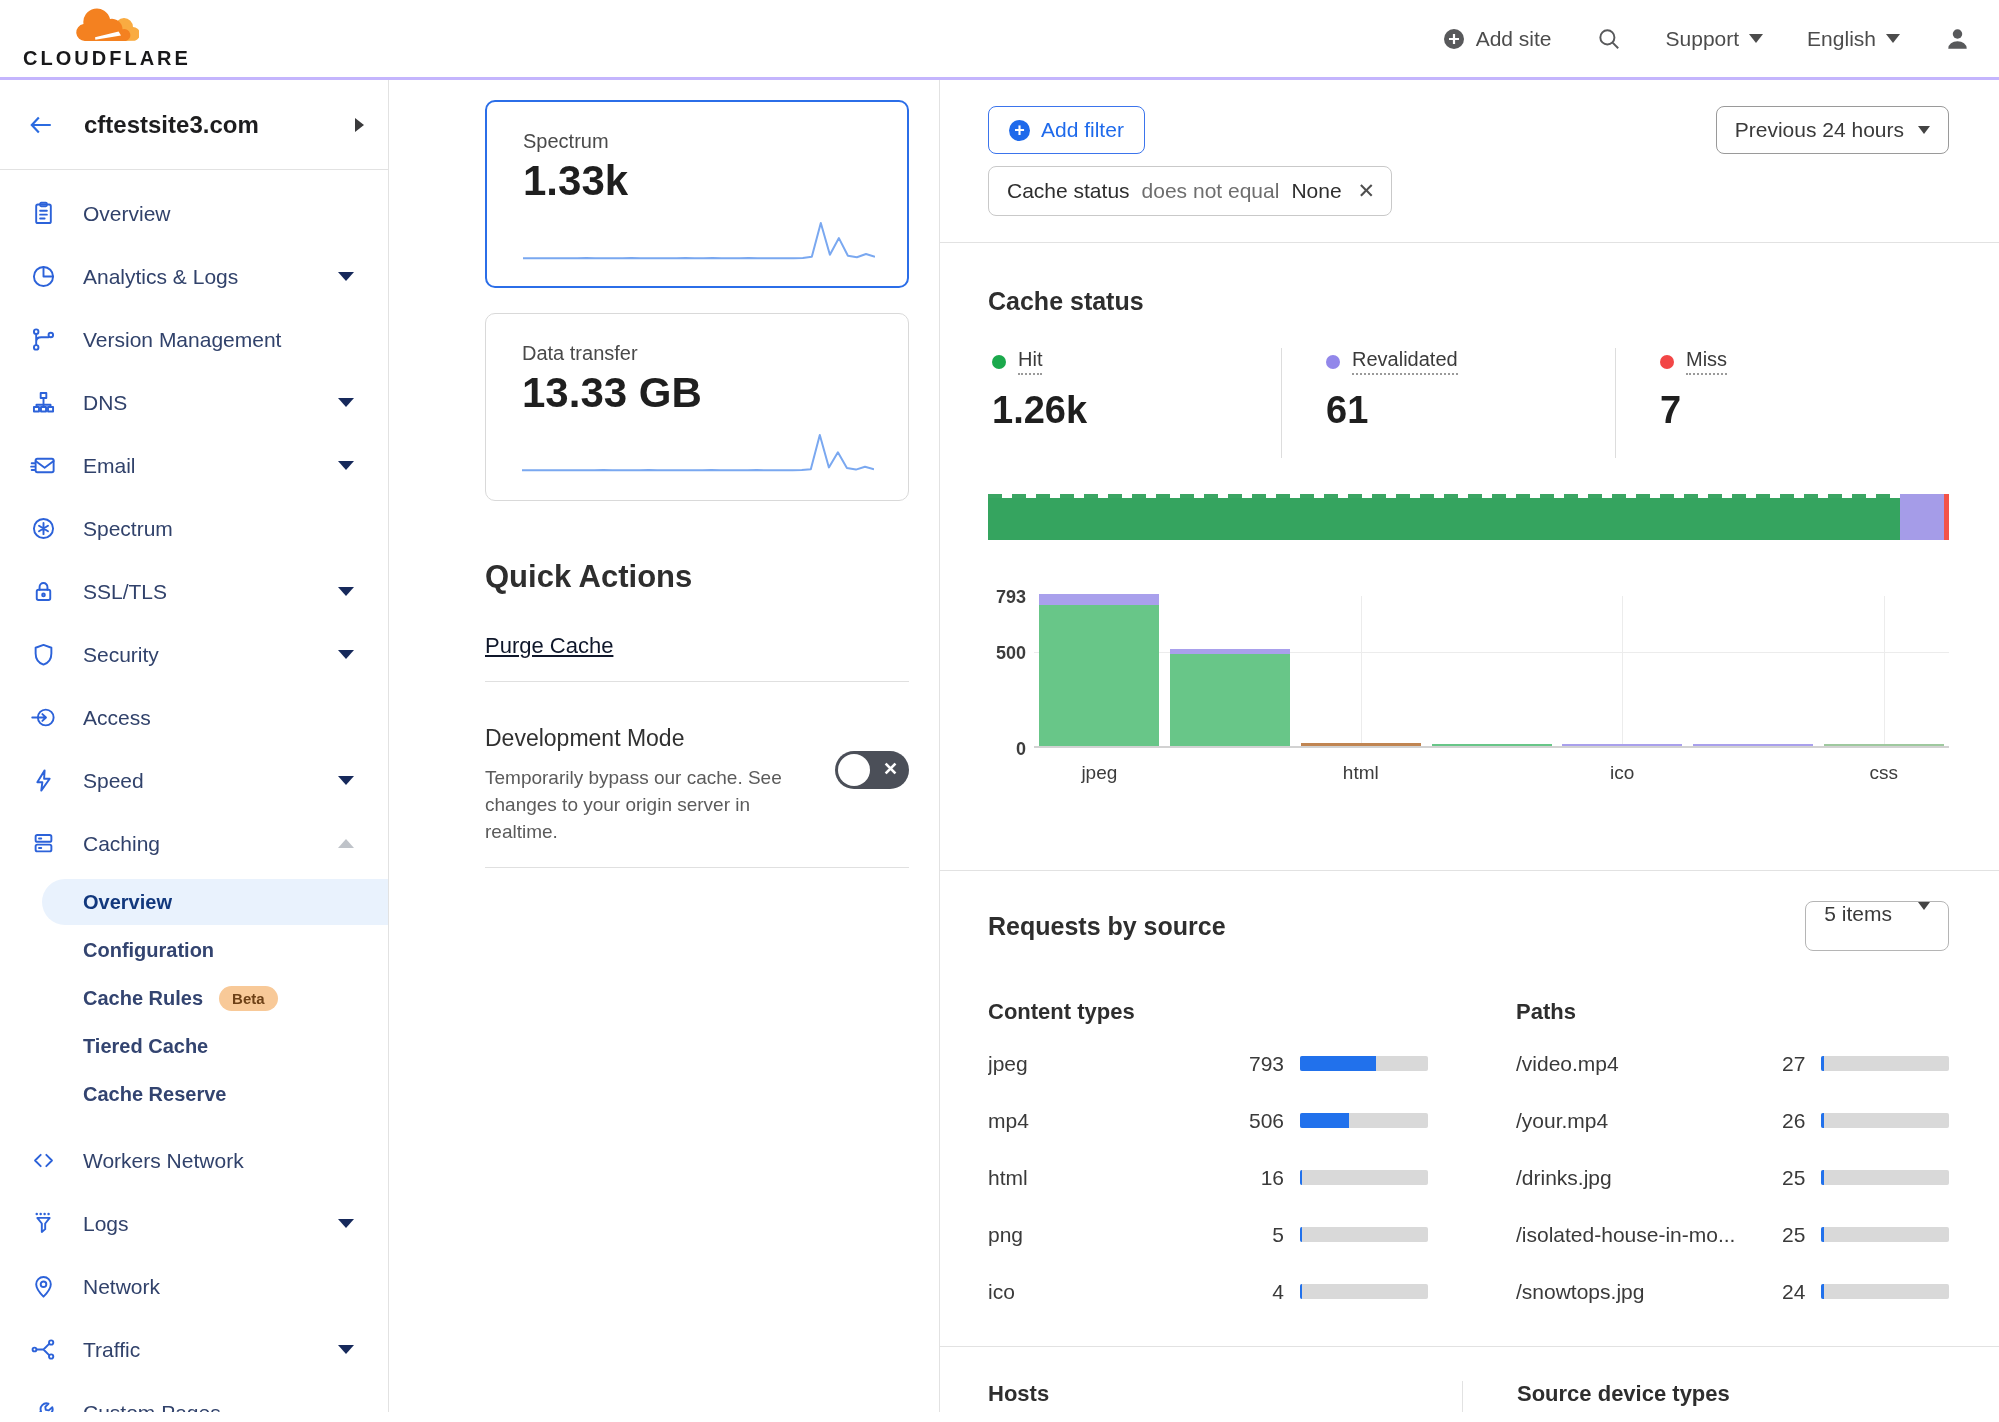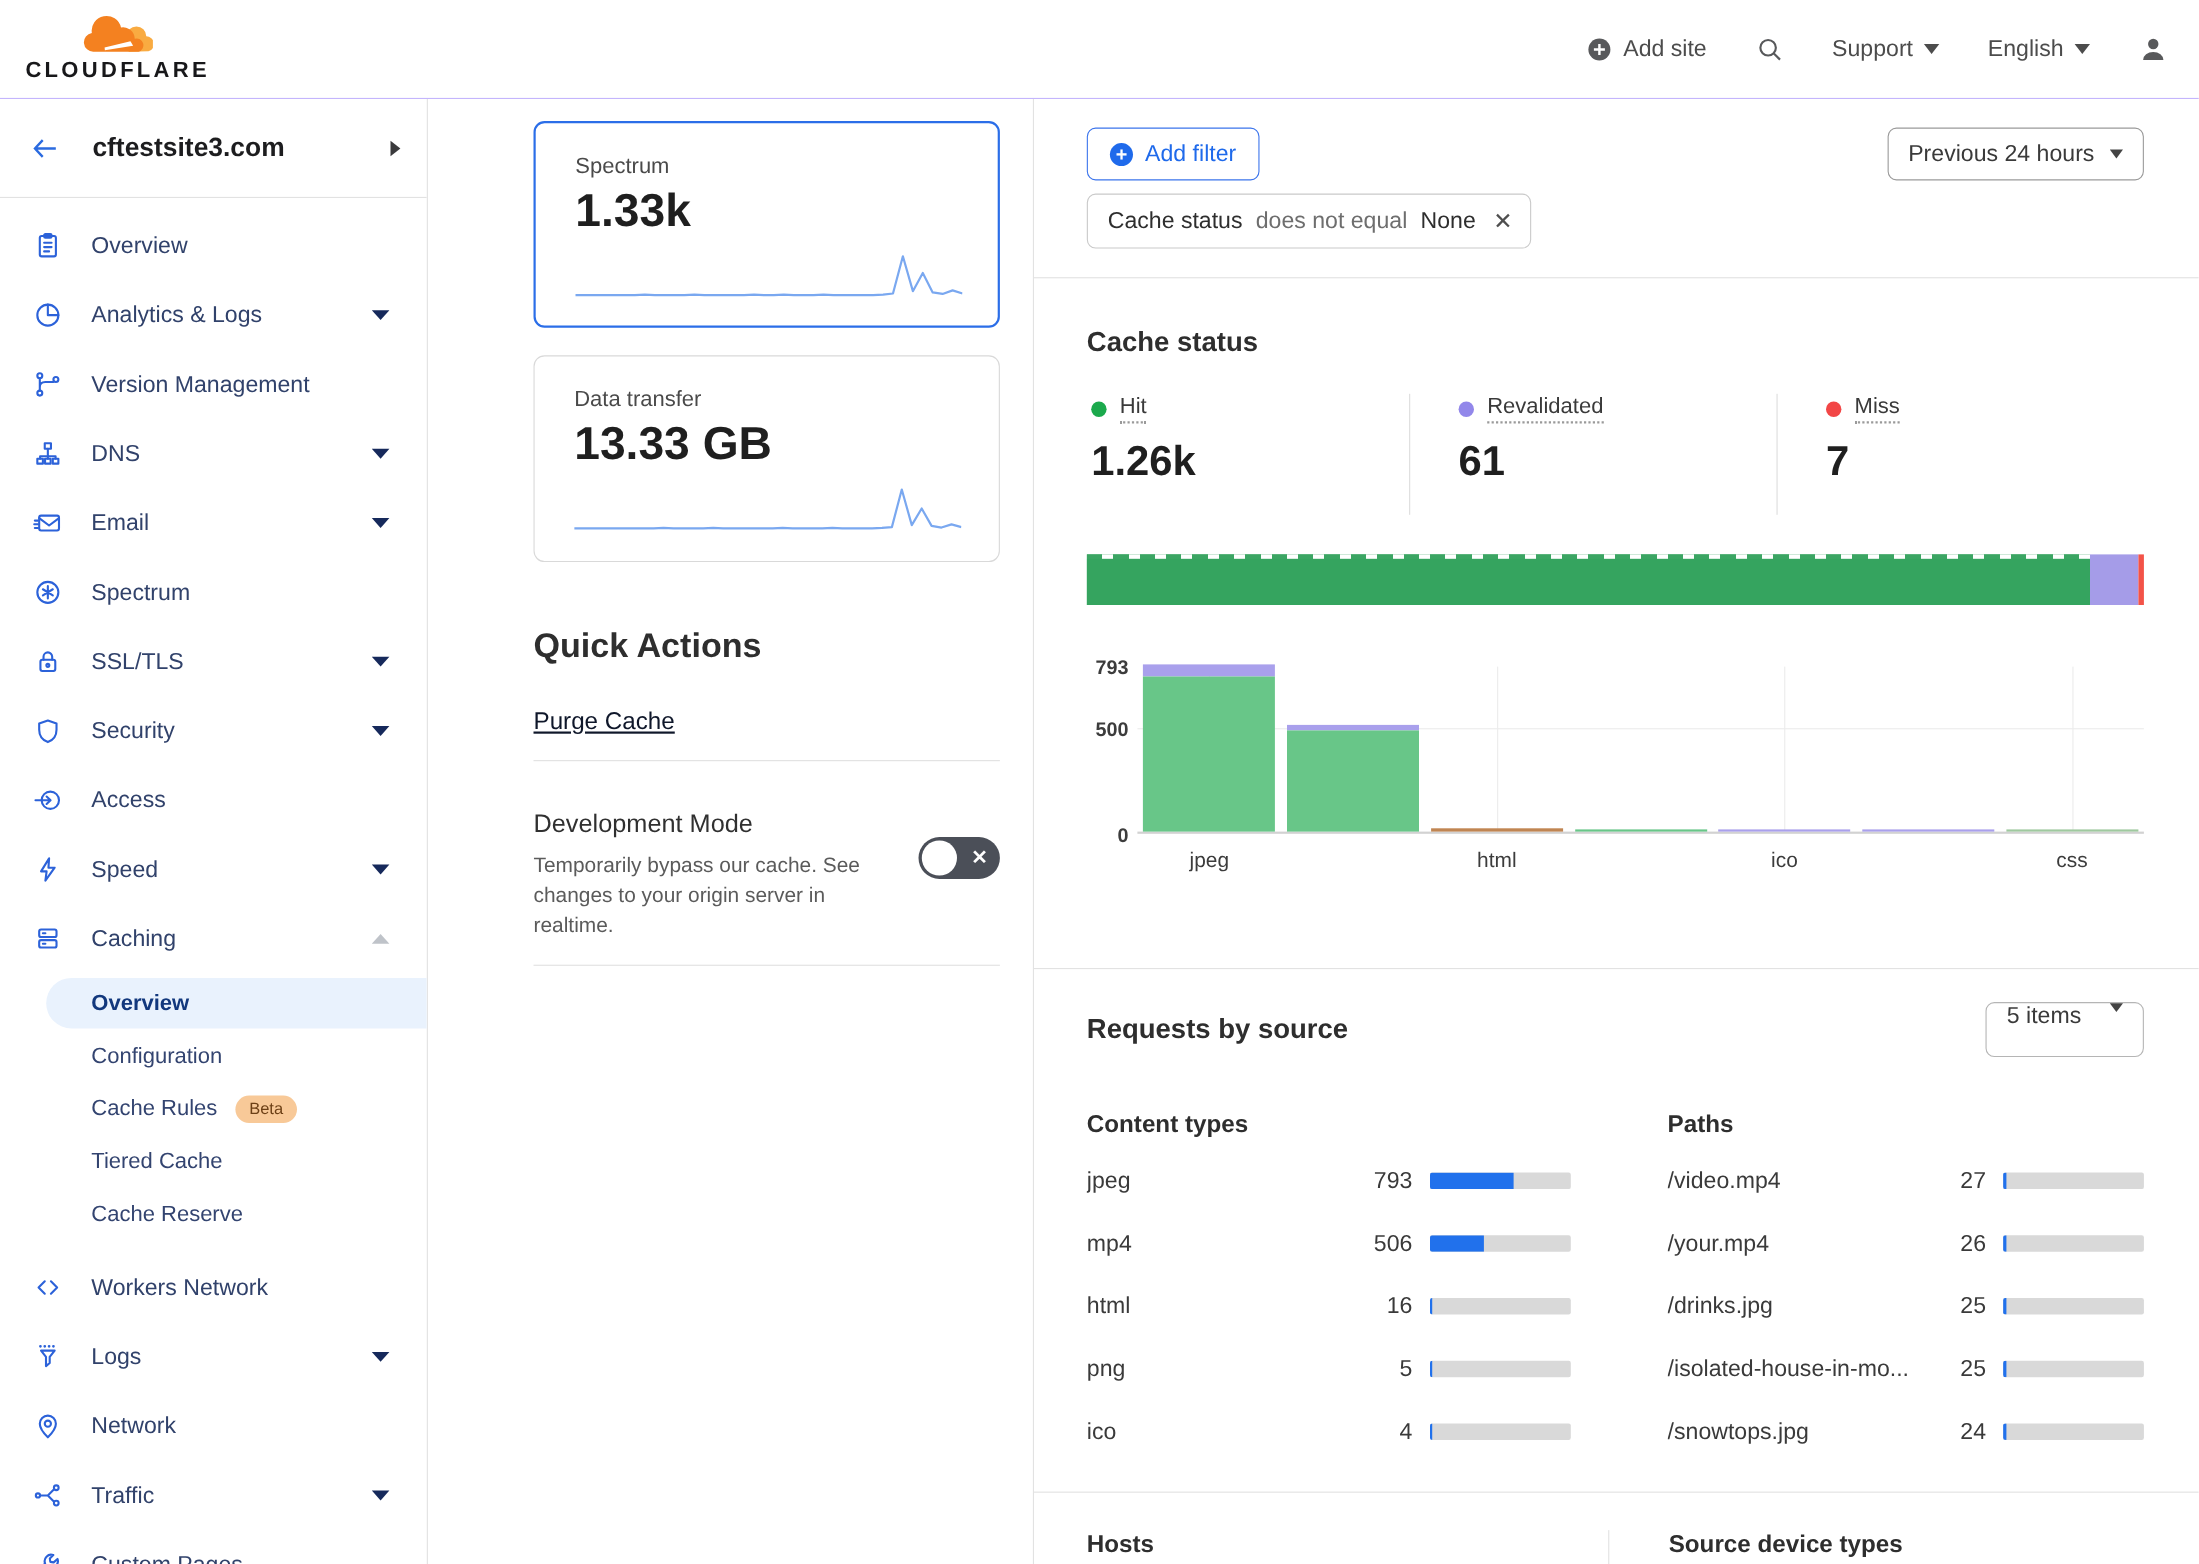--- a/index.html
+++ b/index.html
@@ -1,22 +1,22 @@
 <!DOCTYPE html>
 <html><head>
 <meta charset="utf-8">
 <style>
   * { margin:0; padding:0; box-sizing:border-box; }
   html,body { background:#fff; }
   body { font-family:"Liberation Sans", sans-serif; color:#333; }
   .page { position:relative; width:1999px; height:1422px; background:#fff; overflow:hidden; }
 
   
-  .topbar { height:90px; display:flex; align-items:center; justify-content:space-between;
-            padding:0 28px 0 22px; border-bottom:1px solid #c4b5fd; background:#fff; }
+  .topbar { height:80px; display:flex; align-items:center; justify-content:space-between;
+            padding:0 28px 0 22px; border-bottom:3px solid #c4b5fd; background:#fff; }
   .logo { display:flex; flex-direction:column; align-items:center; width:170px; }
   .logo-word { font-size:20px; font-weight:bold; letter-spacing:3px; color:#18181a; margin-top:-2px; }
   .topbar-right { display:flex; align-items:center; gap:44px; color:#4c4c4c; font-size:21px; }
   .top-item { display:flex; align-items:center; gap:10px; cursor:pointer; }
   .tri { width:0; height:0; border-left:7px solid transparent; border-right:7px solid transparent; border-top:9px solid #4c4c4c; }
 
   
   .app { display:flex; height:1332px; }
 
   
@@ -26,21 +26,21 @@
   .caret-right { width:0; height:0; border-top:7px solid transparent; border-bottom:7px solid transparent; border-left:9px solid #3a3a3c; }
   .nav { padding:12px 0 0 0; }
   .nav-item { display:flex; align-items:center; height:63px; padding:0 34px 0 30px; cursor:pointer; color:#31426b; }
   .nav-item .icon { width:27px; height:27px; color:#2c62d9; flex:0 0 auto; }
   .nav-item .icon svg { width:27px; height:27px; display:block; }
   .nav-label { font-size:21px; margin-left:26px; flex:1; }
   .chev-down { width:0; height:0; border-left:8px solid transparent; border-right:8px solid transparent; border-top:9px solid #16295b; }
   .chev-up   { width:0; height:0; border-left:8px solid transparent; border-right:8px solid transparent; border-bottom:9px solid #bfc3c9; }
   .subnav { padding:2px 0 10px 0; }
   .sub-item { display:flex; align-items:center; height:46px; margin:2px 0 2px 42px; padding-left:41px;
-              border-radius:23px 0 0 23px; font-size:20px; color:#334470; cursor:pointer; }
+              border-radius:23px 0 0 23px; font-size:20px; color:#334470; cursor:pointer;font-weight:bold; }
   .sub-item.active { background:#e9f2fd; color:#12387d; font-weight:bold; }
   .badge { margin-left:16px; background:#f8c998; color:#6d4016; font-size:15px; padding:4px 13px; border-radius:13px; }
 
   
   .middle { width:550px; flex:0 0 auto; padding:20px 30px 0 96px; }
   .metric-card { width:424px; height:188px; border:1px solid #d9d9d9; border-radius:10px; padding:28px 34px 0 36px; cursor:pointer; background:#fff; }
   .metric-card.selected { border:2.5px solid #2b6ee8; }
   .metric-card + .metric-card { margin-top:25px; }
   .metric-label { font-size:20px; color:#4a4a4a; }
   .metric-value { font-size:42px; font-weight:bold; color:#1f1f1f; margin-top:4px; }

